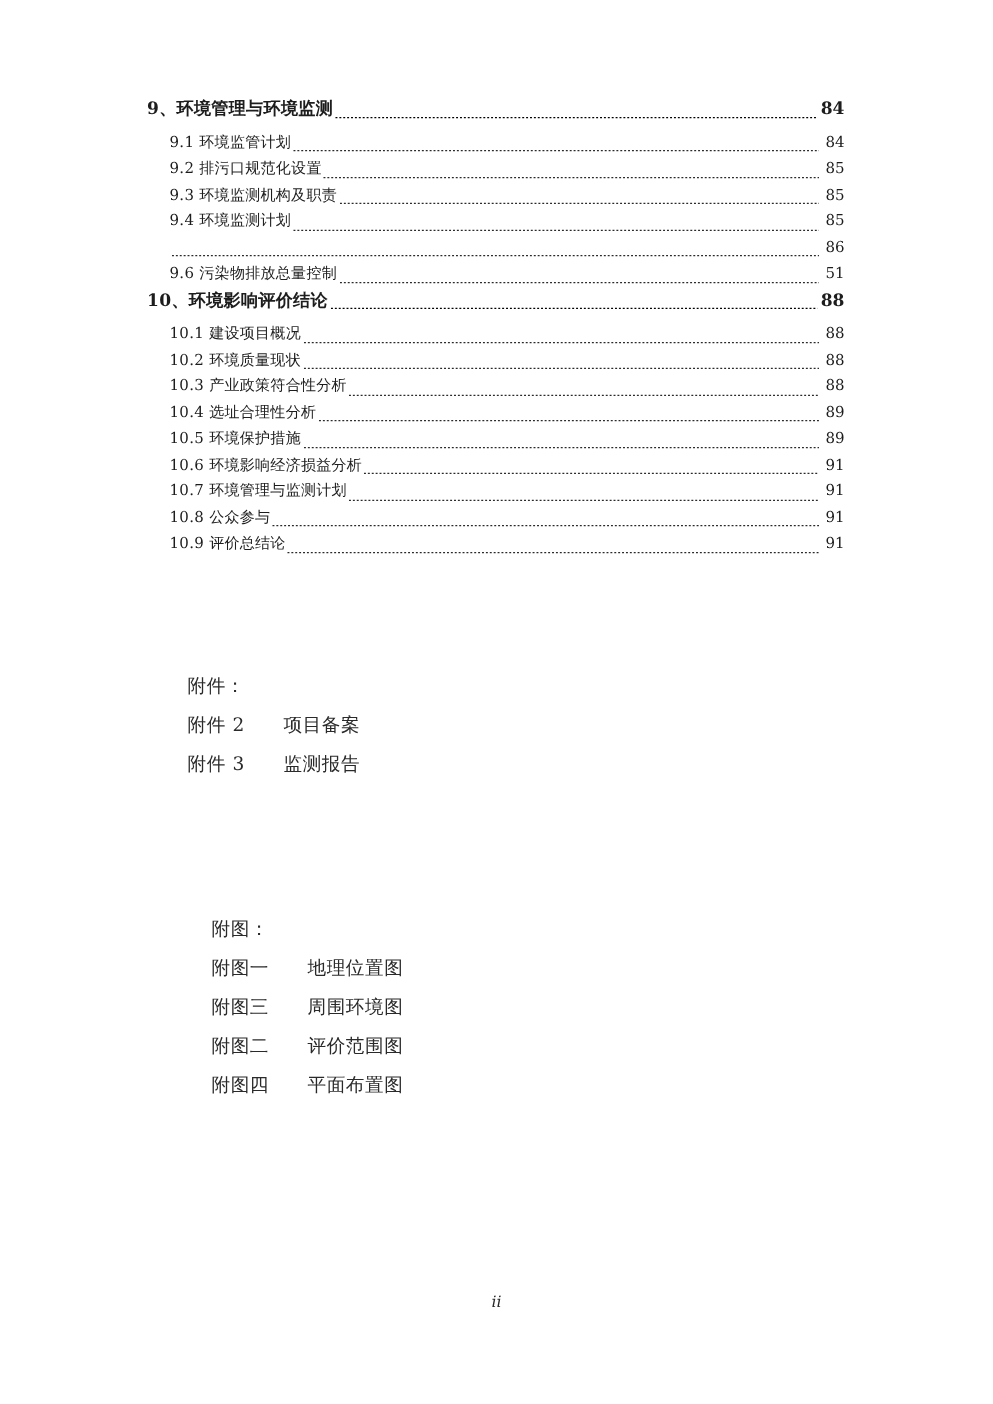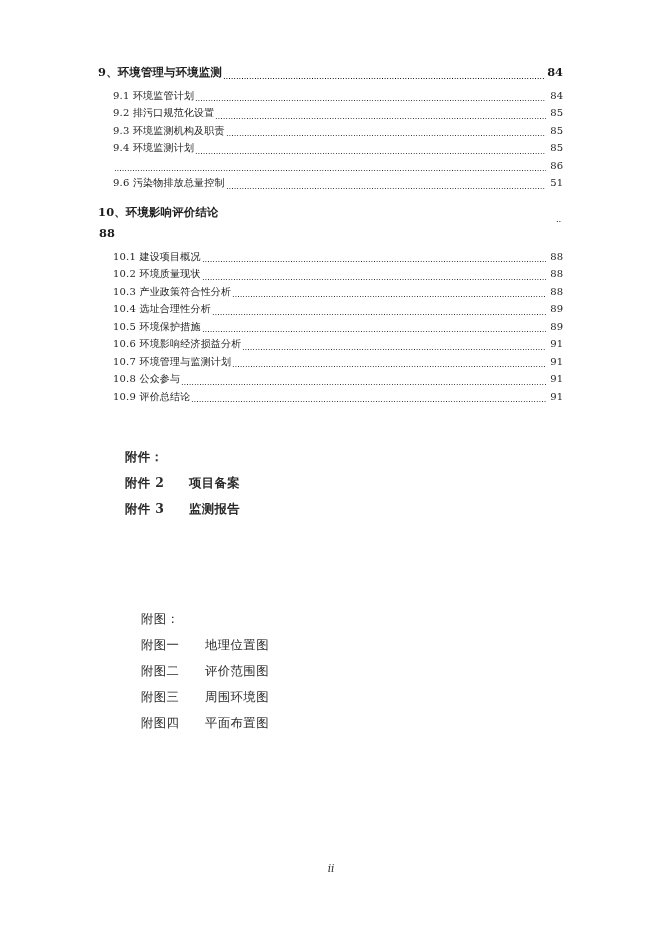--- a/index.html
+++ b/index.html
@@ -35,22 +35,21 @@
     color: #1d1d1d;
     white-space: nowrap;
   }
   .toc-entry.level1 {
     padding-left: 98px;
     font-weight: bold;
     font-size: 11.4px;
     margin-bottom: 5px;
   }
   .toc-entry.level1.spaced-top {
-    margin-top: 12px;
-    flex-direction: column;
+    margin-top: 0;
   }
   .toc-entry.level2 {
     padding-left: 113px;
   }
   .toc-label {
     flex: 0 0 auto;
     letter-spacing: 0.2px;
   }
   .toc-leader {
     flex: 1 1 auto;
@@ -82,21 +81,21 @@
     text-align: right;
     min-width: 15px;
     padding-left: 1px;
   }
 
   
   .block {
     position: absolute;
     left: 125px;
   }
-  .block-attachments { top: 444px; font-weight: bold; }
+  .block-attachments { top: 444px; }
   .block-figures { top: 606px; margin-left: 16px; }
 
   .block-heading,
   .block-row {
     font-size: 12.4px;
     line-height: 26px;
     color: #2a2a2a;
     white-space: nowrap;
     letter-spacing: 0.4px;
   }
@@ -219,21 +218,21 @@
     <div id="attachments-rows">
         <div class="block-row"><span class="row-key">附件 2</span><span class="row-val">项目备案</span></div>
         <div class="block-row"><span class="row-key">附件 3</span><span class="row-val">监测报告</span></div>
       </div>
   </div>
 
   <div class="block block-figures">
     <div class="block-heading">附图：</div>
     <div id="figures-rows">
         <div class="block-row"><span class="row-key">附图一</span><span class="row-val">地理位置图</span></div>
+        <div class="block-row"><span class="row-key">附图三</span><span class="row-val">周围环境图</span></div>
         <div class="block-row"><span class="row-key">附图二</span><span class="row-val">评价范围图</span></div>
-        <div class="block-row"><span class="row-key">附图三</span><span class="row-val">周围环境图</span></div>
         <div class="block-row"><span class="row-key">附图四</span><span class="row-val">平面布置图</span></div>
       </div>
   </div>
 
   <div class="footer">ii</div>
 
 </div>
 
 </body></html>

